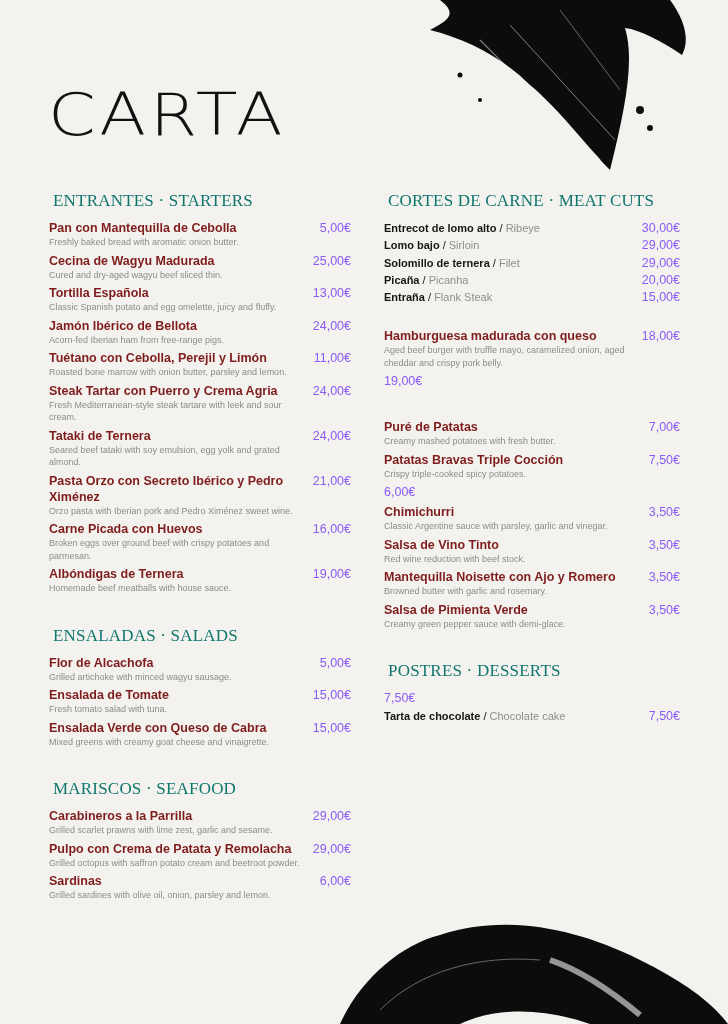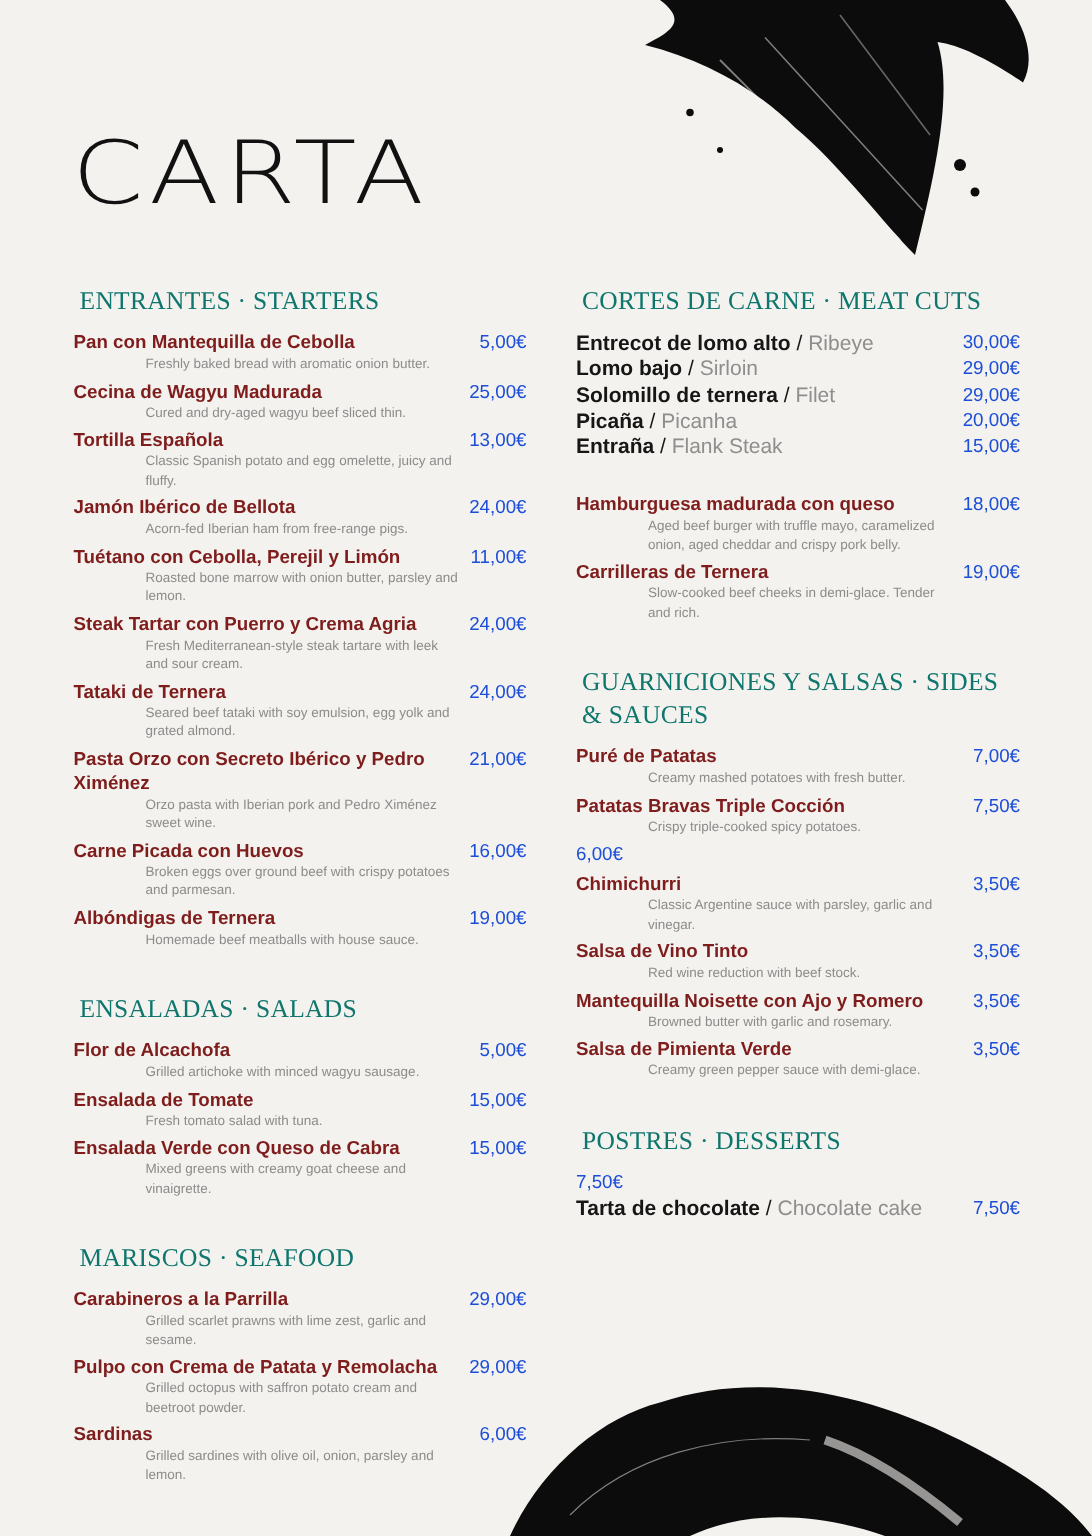--- a/index.html
+++ b/index.html
@@ -23,24 +23,24 @@
   .col-right { left: 384px; top: 190px; width: 296px; }
   .section { margin-bottom: 30px; }
   .section-title {
     font-family: Liberation Serif, serif;
     font-size: 17px; line-height: 22px; font-weight: 400;
     letter-spacing: 0.2px; margin: 0 0 8px 4px; color: #0f766e;
   }
   .item { display: flex; justify-content: space-between; align-items: flex-start; margin-bottom: 4px; }
   .item-text { flex: 1; padding-right: 8px; }
   .item-name { font-size: 12.5px; line-height: 16px; font-weight: 600; color: #7f1d1d; }
-  .item-desc { font-size: 9px; line-height: 12.5px; color: #8c8c8c; margin-left: 48px; }
-  .price { font-size: 12.5px; line-height: 16px; color: #1d4ed8; white-space: nowrap; }
+  .item-desc { font-size: 9px; line-height: 12.5px; color: #8c8c8c; }
+  .price { font-size: 12.5px; line-height: 16px; color: #8b5cf6; white-space: nowrap; }
   .cut { display: flex; justify-content: space-between; height: 17.3px; }
-  .cut-name { font-size: 14px; line-height: 17px; font-weight: 600; color: #161616; }
+  .cut-name { font-size: 11px; line-height: 17px; font-weight: 600; color: #161616; }
   .cut-en { font-weight: 400; color: #8e8e8e; }
   .sep { font-weight: 400; color: #161616; }
 </style>
 </head>
 <body>
 
 <svg class="brush brush-top" viewBox="0 0 300 180">
   <path d="M20 0 L250 0 C265 20 270 40 262 55 C240 40 220 30 205 28 C215 60 205 110 190 170 C170 150 140 110 110 85 C85 60 50 40 10 30 C25 22 40 15 20 0 Z" fill="#0c0c0c"></path>
   <path d="M60 40 L180 160" stroke="#f3f2ee" stroke-width="1.2" opacity="0.5"></path>
   <path d="M90 25 L195 140" stroke="#f3f2ee" stroke-width="1" opacity="0.5"></path>
@@ -208,29 +208,24 @@
         <span class="price">15,00€</span>
       </div>
       <div class="item">
         <div class="item-text">
           <div class="item-name">Hamburguesa madurada con queso</div>
           <div class="item-desc">Aged beef burger with truffle mayo, caramelized onion, aged cheddar and crispy pork belly.</div>
         </div>
         <div class="price">18,00€</div>
       </div>
       <div class="item">
-        <div class="item-text">
-          <div class="item-name">Carrilleras de Ternera</div>
-          <div class="item-desc">Slow-cooked beef cheeks in demi-glace. Tender and rich.</div>
-        </div>
         <div class="price">19,00€</div>
       </div>
     </div>
   <div class="section" style="margin-top:8px">
-      <h2 class="section-title">GUARNICIONES Y SALSAS · SIDES &amp; SAUCES</h2>
       <div class="item">
         <div class="item-text">
           <div class="item-name">Puré de Patatas</div>
           <div class="item-desc">Creamy mashed potatoes with fresh butter.</div>
         </div>
         <div class="price">7,00€</div>
       </div>
       <div class="item">
         <div class="item-text">
           <div class="item-name">Patatas Bravas Triple Cocción</div>

